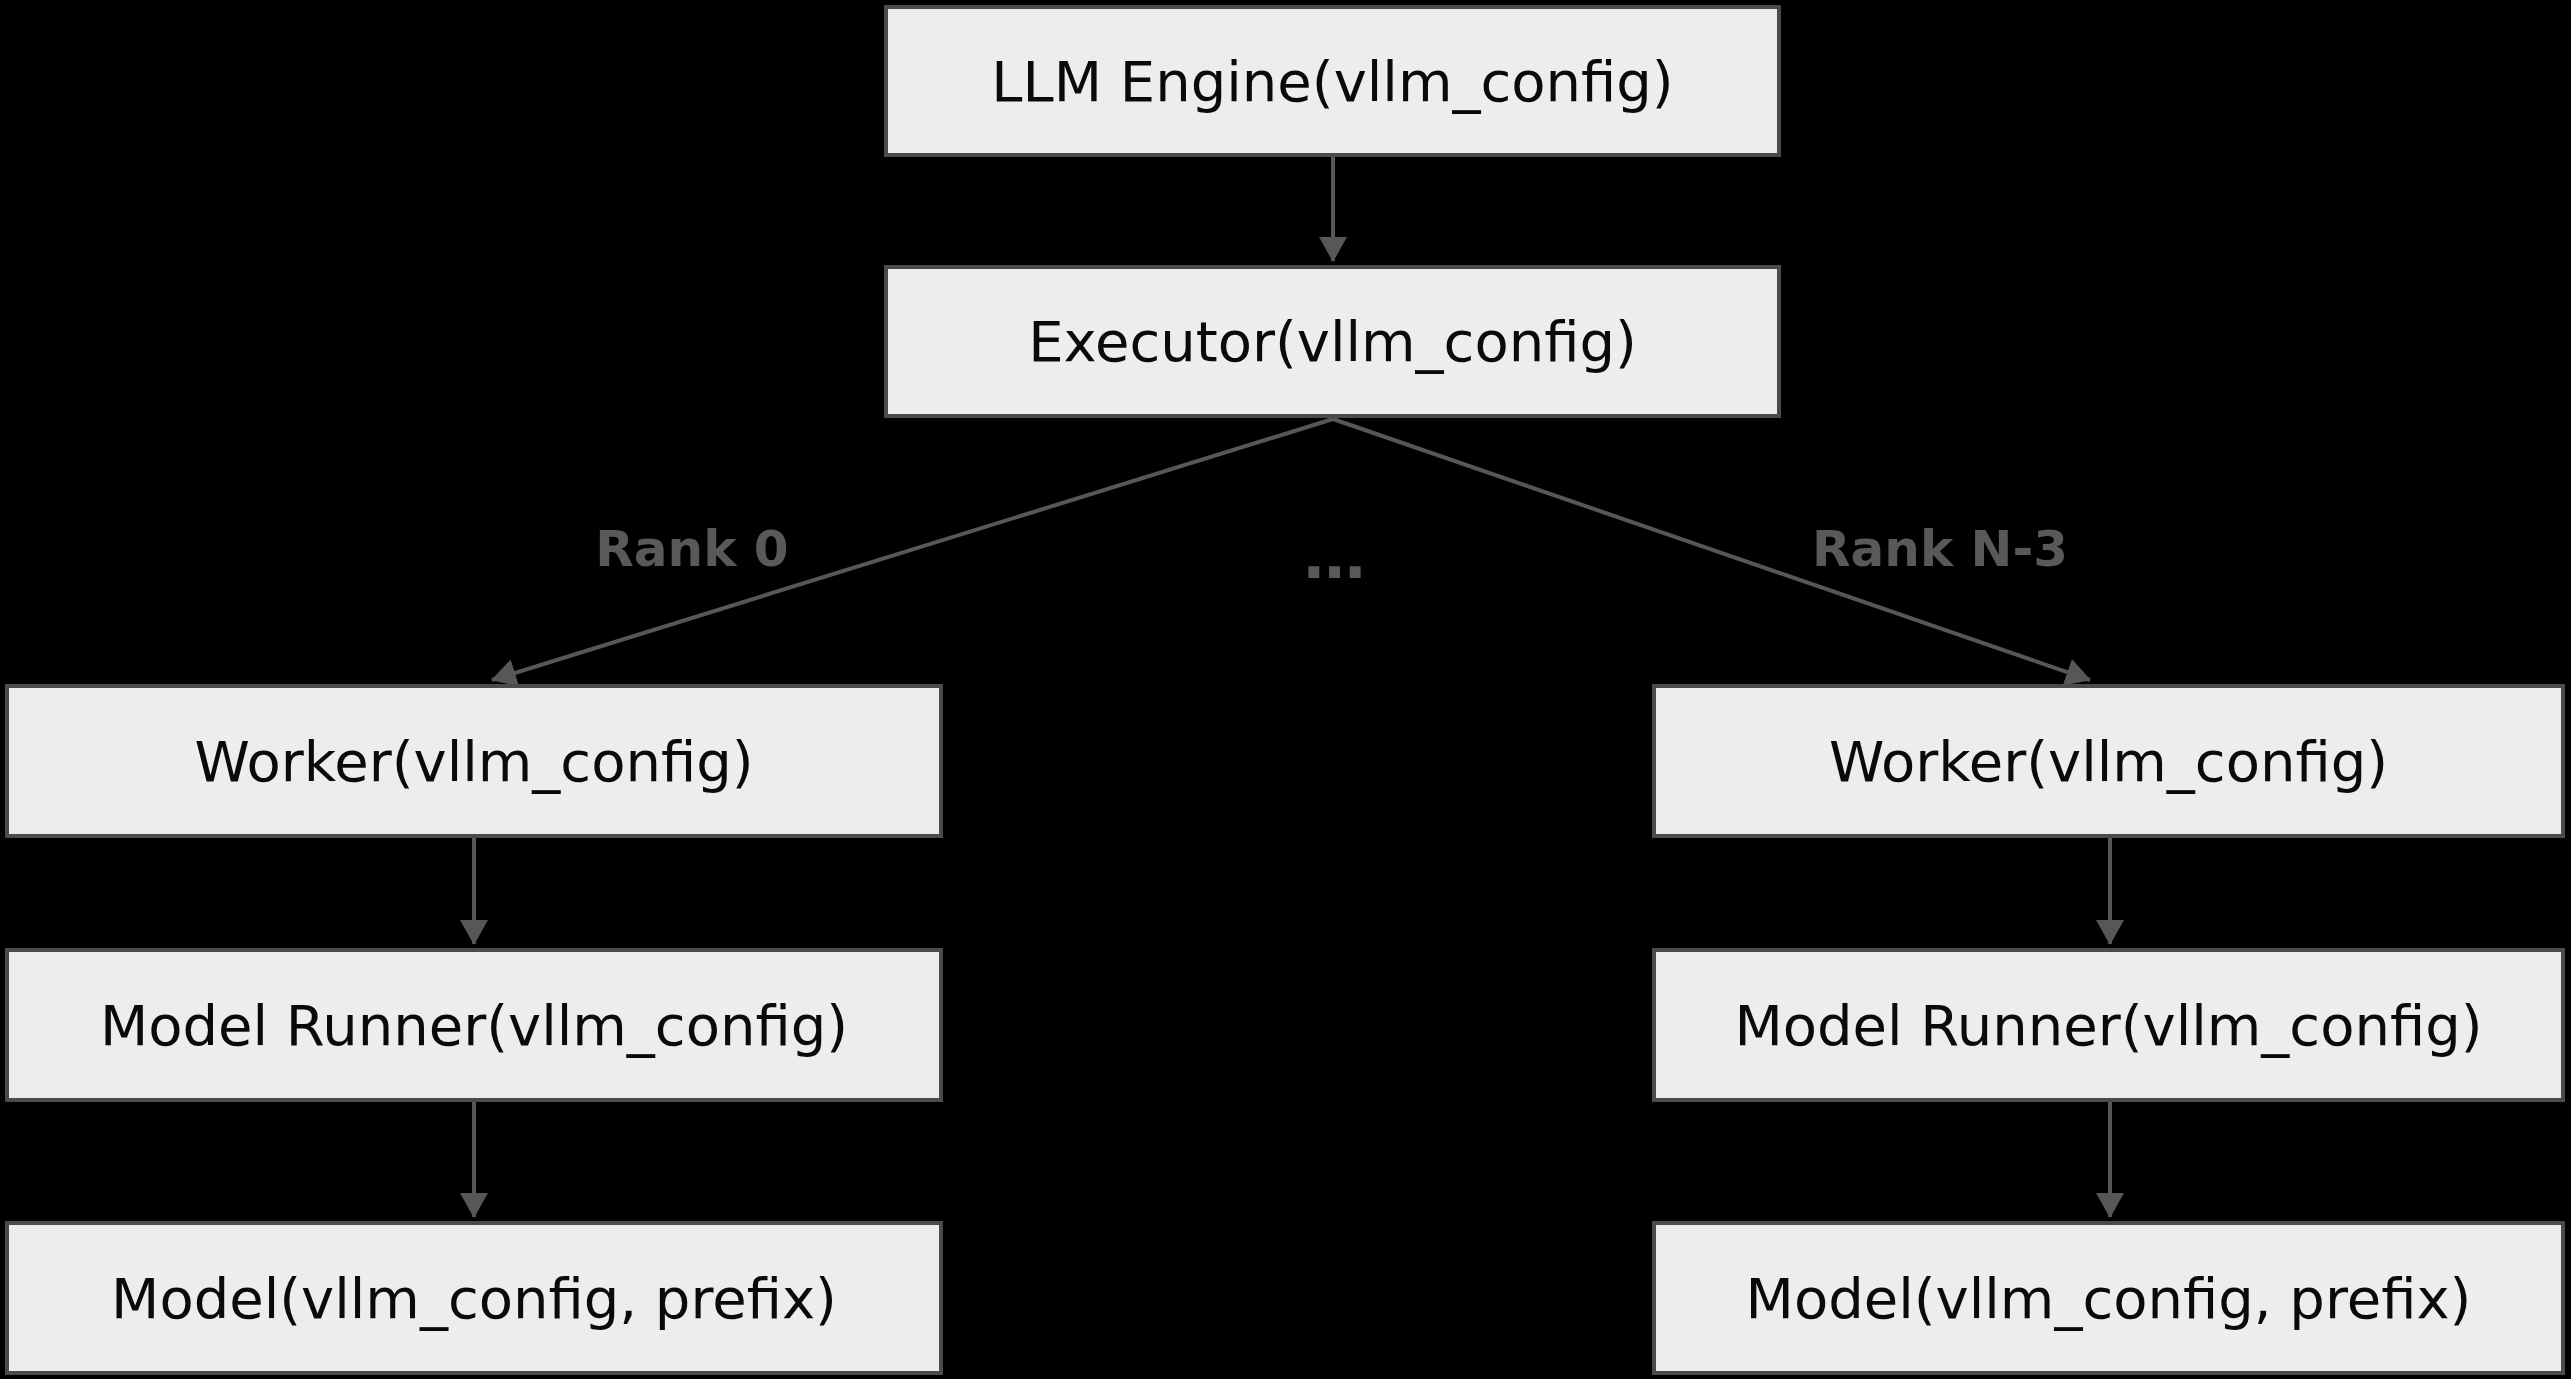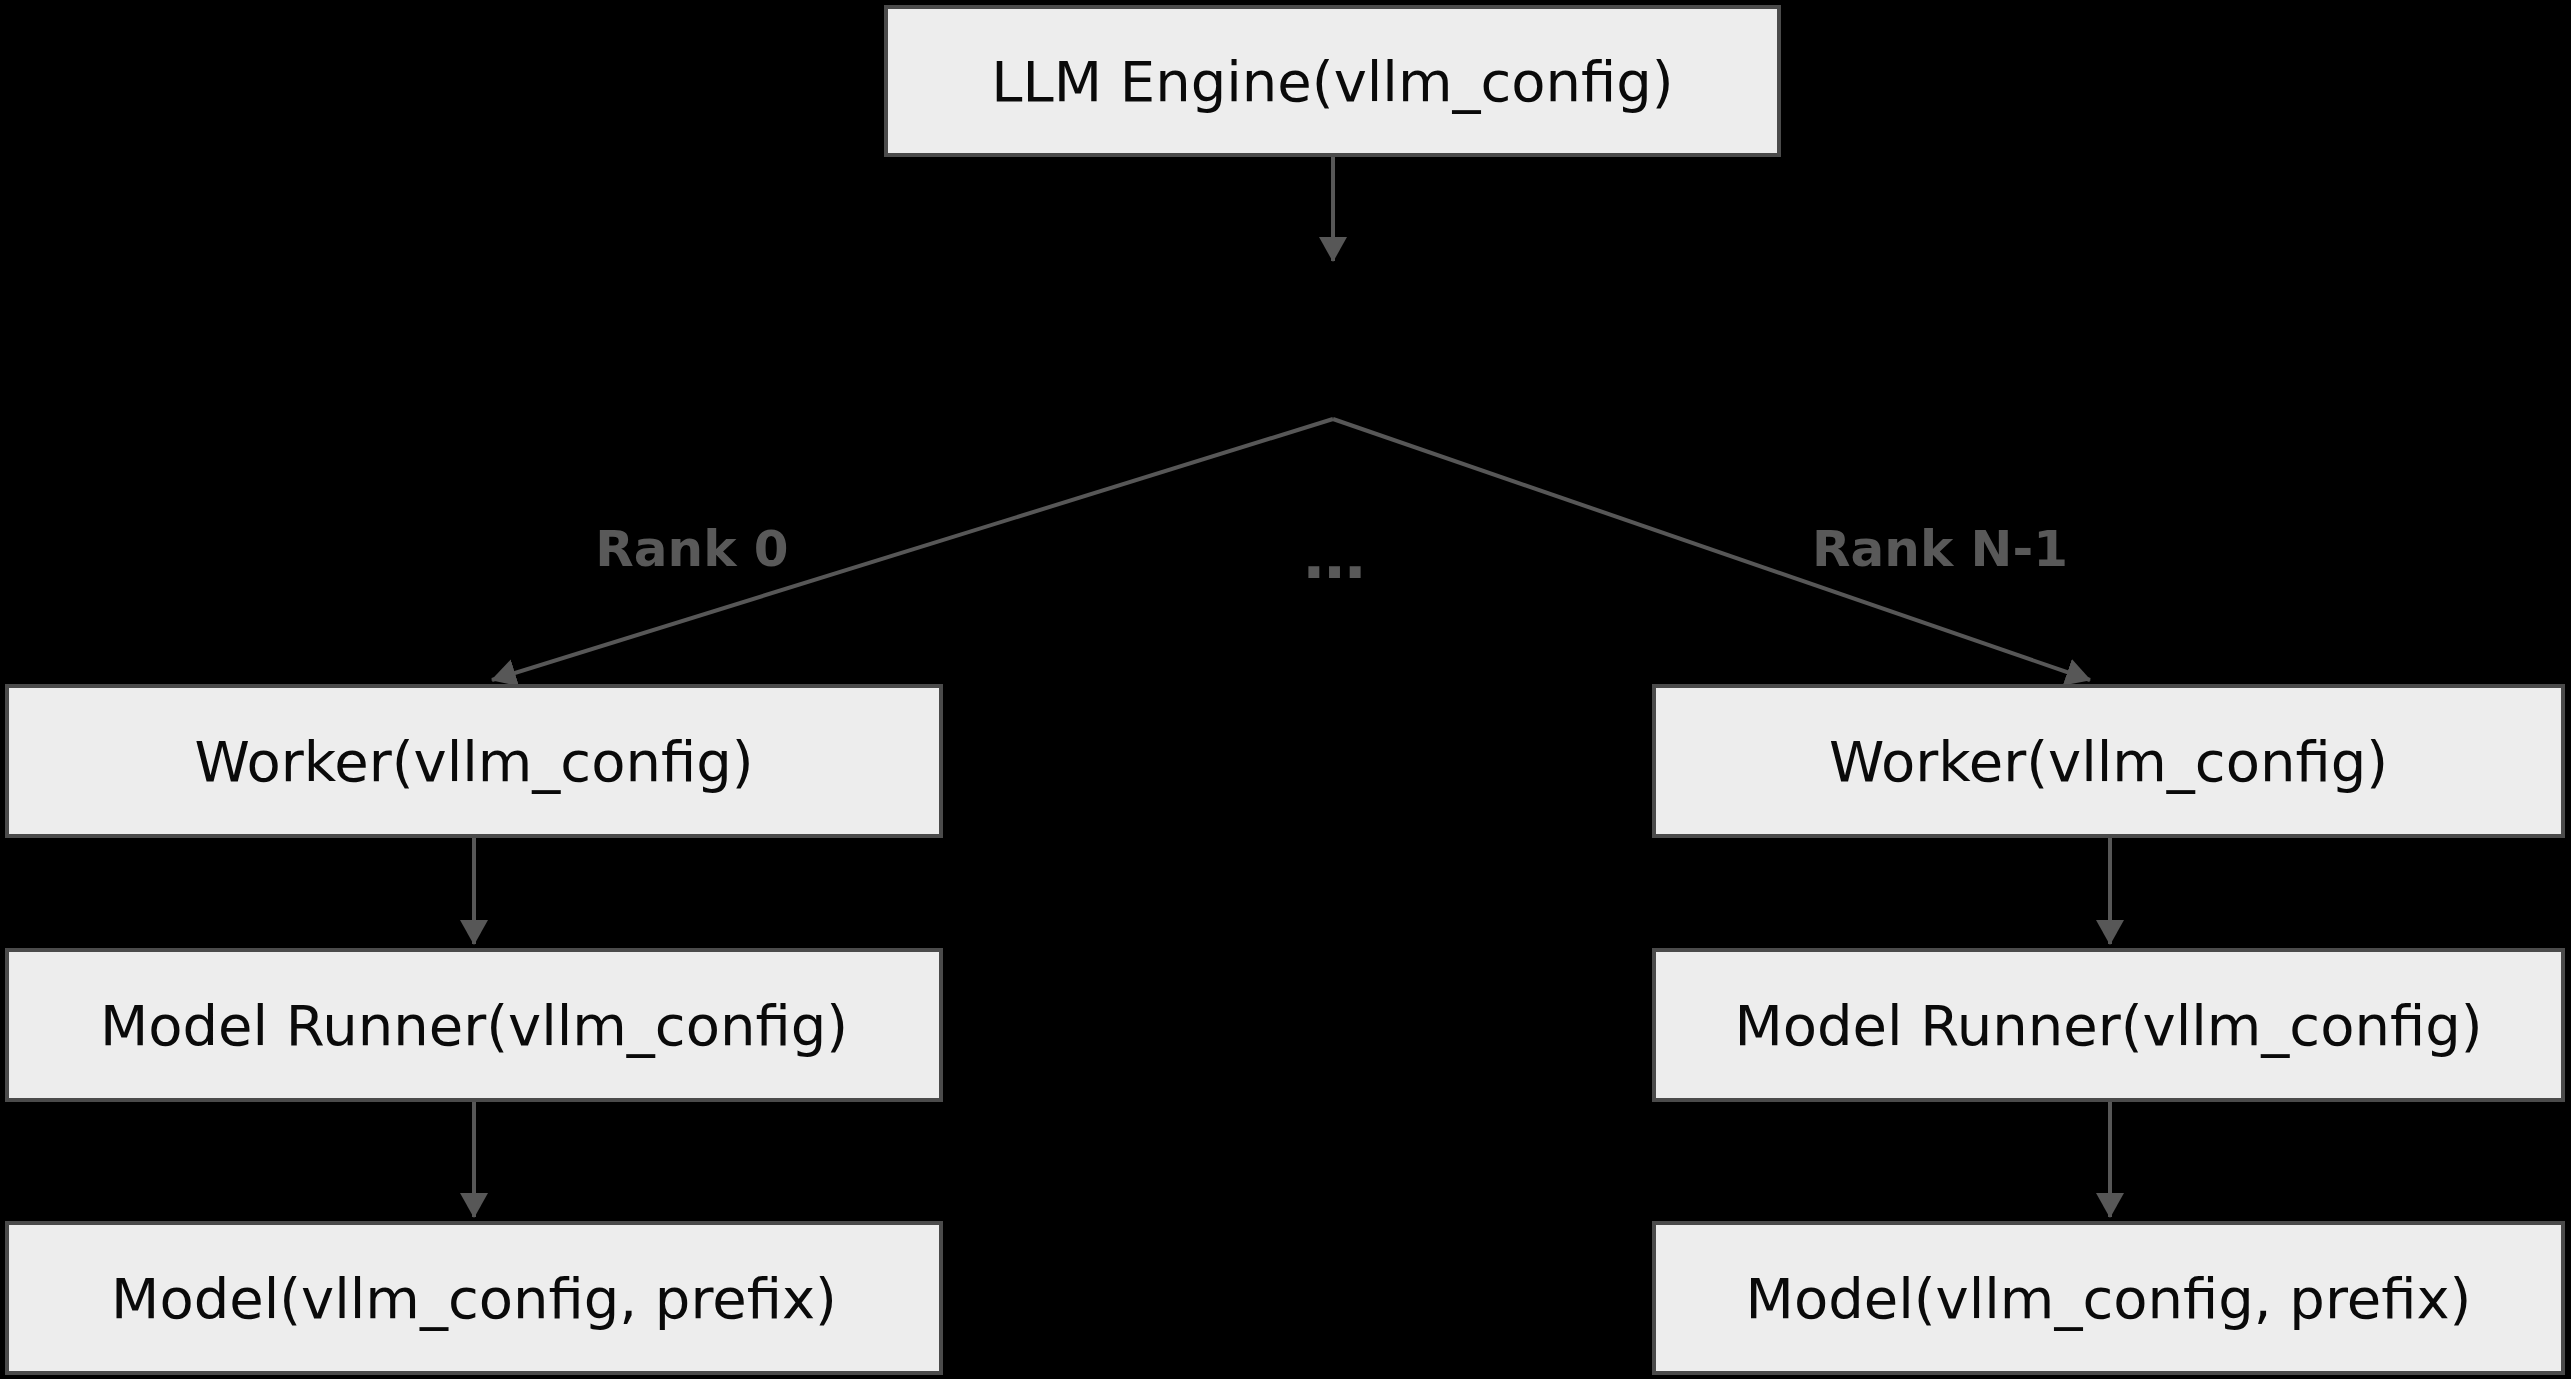--- a/index.html
+++ b/index.html
@@ -88,20 +88,23 @@
     <line class="edge" x1="474" y1="838" x2="474" y2="944" marker-end="url(#arrow)"></line>
     <line class="edge" x1="474" y1="1102" x2="474" y2="1217" marker-end="url(#arrow)"></line>
     <line class="edge" x1="2110" y1="838" x2="2110" y2="944" marker-end="url(#arrow)"></line>
     <line class="edge" x1="2110" y1="1102" x2="2110" y2="1217" marker-end="url(#arrow)"></line>
   </svg>
 
   <div class="node node-llm-engine">
     <span>LLM Engine(vllm_config)</span>
   </div>
 
+  <div class="node node-executor">
+    <span>Executor(vllm_config)</span>
+  </div>
 
   <div class="node node-worker-left">
     <span>Worker(vllm_config)</span>
   </div>
 
   <div class="node node-modelrunner-left">
     <span>Model Runner(vllm_config)</span>
   </div>
 
   <div class="node node-model-left">
@@ -115,17 +118,17 @@
   <div class="node node-modelrunner-right">
     <span>Model Runner(vllm_config)</span>
   </div>
 
   <div class="node node-model-right">
     <span>Model(vllm_config, prefix)</span>
   </div>
 
   <div class="edge-label label-rank-0">Rank 0</div>
 
-  <div class="edge-label label-rank-n">Rank N-1</div>
+  <div class="edge-label label-rank-n">Rank N-3</div>
 
   <div class="edge-label label-ellipsis">…</div>
 
 </div>
 
 </body></html>

